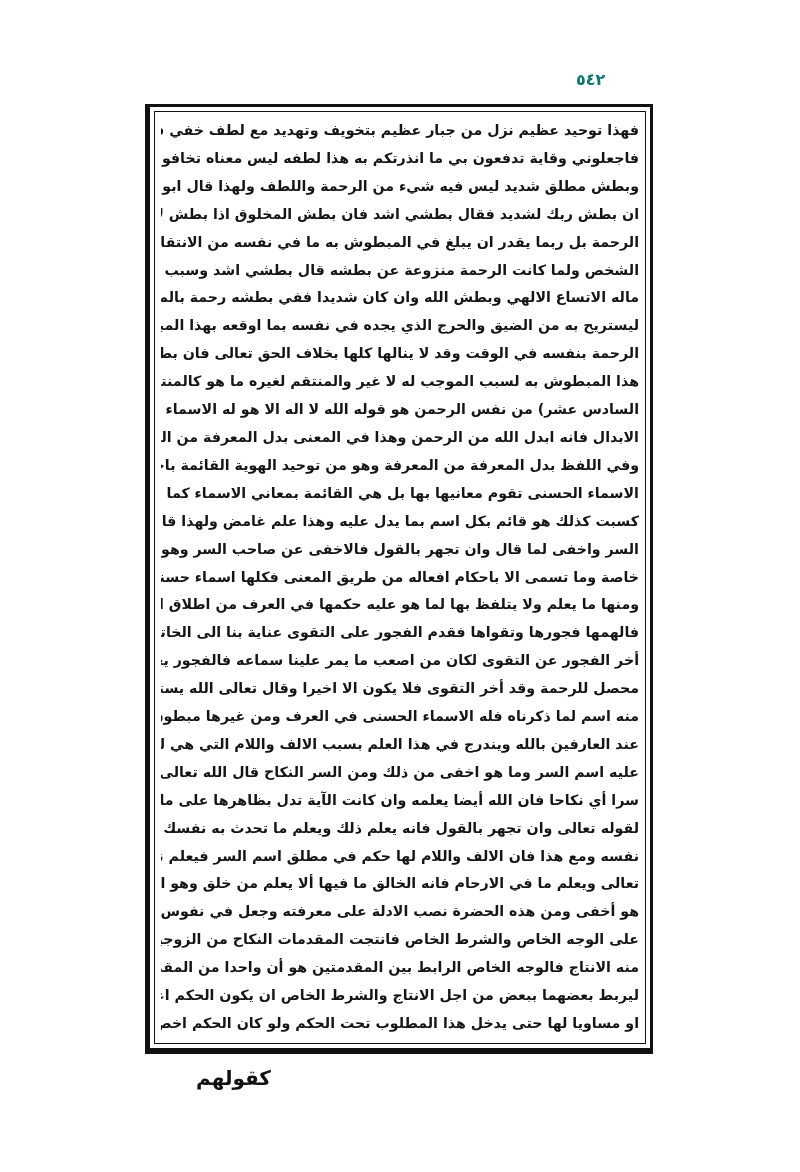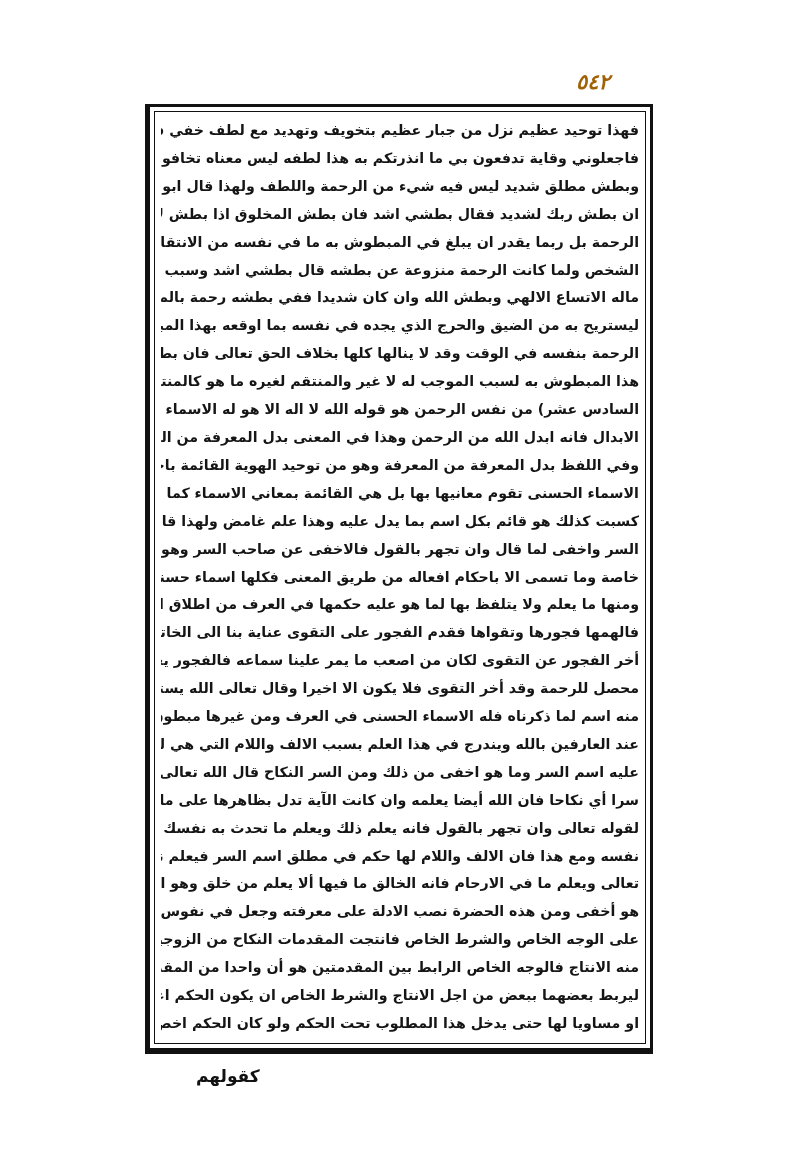--- a/index.html
+++ b/index.html
@@ -12,25 +12,24 @@
       height: 1172px;
       position: relative;
       overflow: hidden;
       font-family: "DejaVu Sans", sans-serif;
       color: #111111;
     }
     .page-number {
       position: absolute;
       top: 70px;
       left: 576px;
-      font-size: 21px;
+      font-size: 16px;
       font-weight: bold;
       direction: rtl;
-      color: #a16207;
-      font-style: italic;
+      color: #0f766e;
     }
     .frame-outer {
       position: absolute;
       left: 145px;
       top: 104px;
       width: 508px;
       height: 950px;
       border-top: 3px solid #111;
       border-left: 5px solid #111;
       border-right: 3px solid #111;
@@ -67,21 +66,21 @@
       text-align-last: justify;
       font-weight: bold;
       color: #151515;
       overflow: hidden;
       letter-spacing: -0.3px;
     }
     .catchword {
       position: absolute;
       top: 1066px;
       left: 196px;
-      font-size: 17px;
+      font-size: 20px;
       font-weight: bold;
       direction: rtl;
       color: #111;
     }
   </style>
 </head>
 <body>
 
 <div>
   <div class="page-number">٥٤٢</div>

